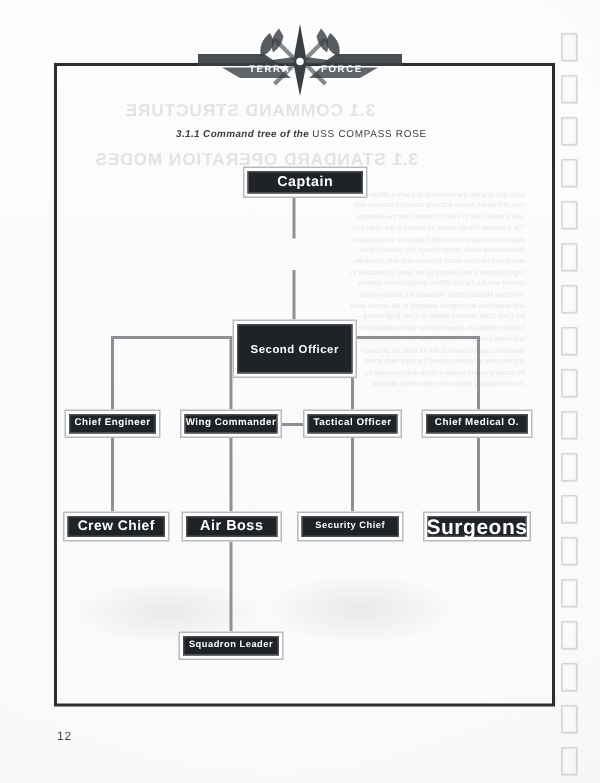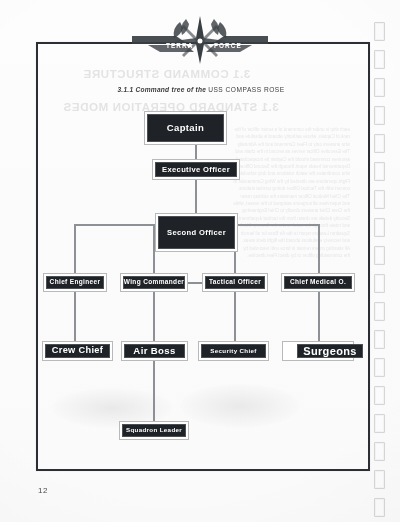--- a/index.html
+++ b/index.html
@@ -201,27 +201,24 @@
 
     <div class="conn h" style="left:188px;top:282px;width:14px;"></div>
 
     <div class="conn v" style="left:74px;top:292px;height:49px;"></div>
     <div class="conn v" style="left:153px;top:292px;height:49px;"></div>
     <div class="conn v" style="left:234px;top:292px;height:49px;"></div>
     <div class="conn v" style="left:318px;top:292px;height:49px;"></div>
 
     <div class="conn v" style="left:153px;top:361px;height:60px;"></div>
 
-    <div class="node" style="left:144px;top:111px;width:83px;height:34px;">
+    <div class="node" style="left:162px;top:111px;width:83px;height:21px;">
       <div class="inner" style="font-size:9.5px;">Captain</div>
     </div>
 
-    <div class="node" style="left:152px;top:159px;width:88px;height:21px;">
-      <div class="inner" style="font-size:7.6px;">Executive Officer</div>
-    </div>
 
     <div class="node" style="left:155px;top:213px;width:83px;height:39px;">
       <div class="inner" style="font-size:7.6px;">Second Officer</div>
     </div>
 
     <div class="node" style="left:43px;top:273px;width:64px;height:19px;">
       <div class="inner" style="font-size:6.5px;">Chief Engineer</div>
     </div>
 
     <div class="node" style="left:120px;top:273px;width:68px;height:19px;">
@@ -242,21 +239,21 @@
 
     <div class="node" style="left:42px;top:341px;width:71px;height:20px;">
       <div class="inner" style="font-size:9.2px;">Crew Chief</div>
     </div>
 
     <div class="node" style="left:198px;top:341px;width:71px;height:20px;">
       <div class="inner" style="font-size:6.2px;">Security Chief</div>
     </div>
 
     <div class="node" style="left:282px;top:341px;width:72px;height:20px;">
-      <div class="inner" style="font-size:11px;margin-left:12px;">Surgeons</div>
+      <div class="inner" style="font-size:14px;">Surgeons</div>
     </div>
 
     <div class="node" style="left:119px;top:421px;width:70px;height:19px;">
       <div class="inner" style="font-size:6.2px;">Squadron Leader</div>
     </div>
 
   </div>
 
   <div class="pageno">12</div>
 

